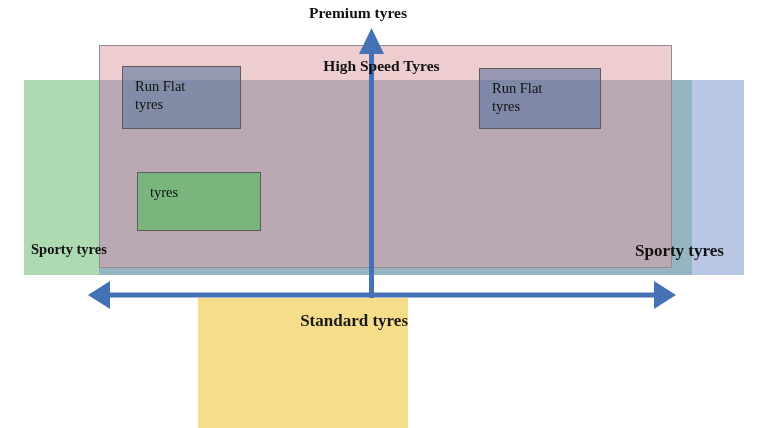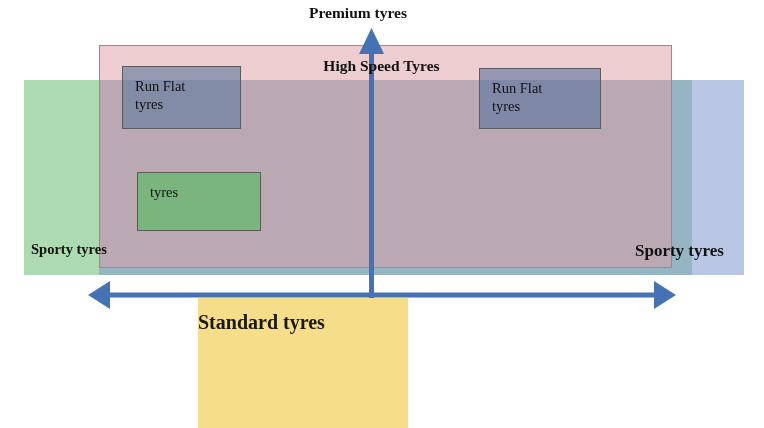--- a/index.html
+++ b/index.html
@@ -58,22 +58,22 @@
   }
   .box-standard {
     left: 198px; top: 298px; width: 210px; height: 132px;
     background: #f6dd8a;
     border: none;
     padding: 0;
   }
   .box-standard .std-label {
     position: absolute;
     left: 0; right: 0; top: 12px;
-    text-align: left;
-    font-size: 20px;
+    text-align: right;
+    font-size: 17px;
     font-weight: 700;
     color: #191919;
   }
 
   
   .label {
     color: #111111;
     white-space: nowrap;
   }
   .lbl-premium {

